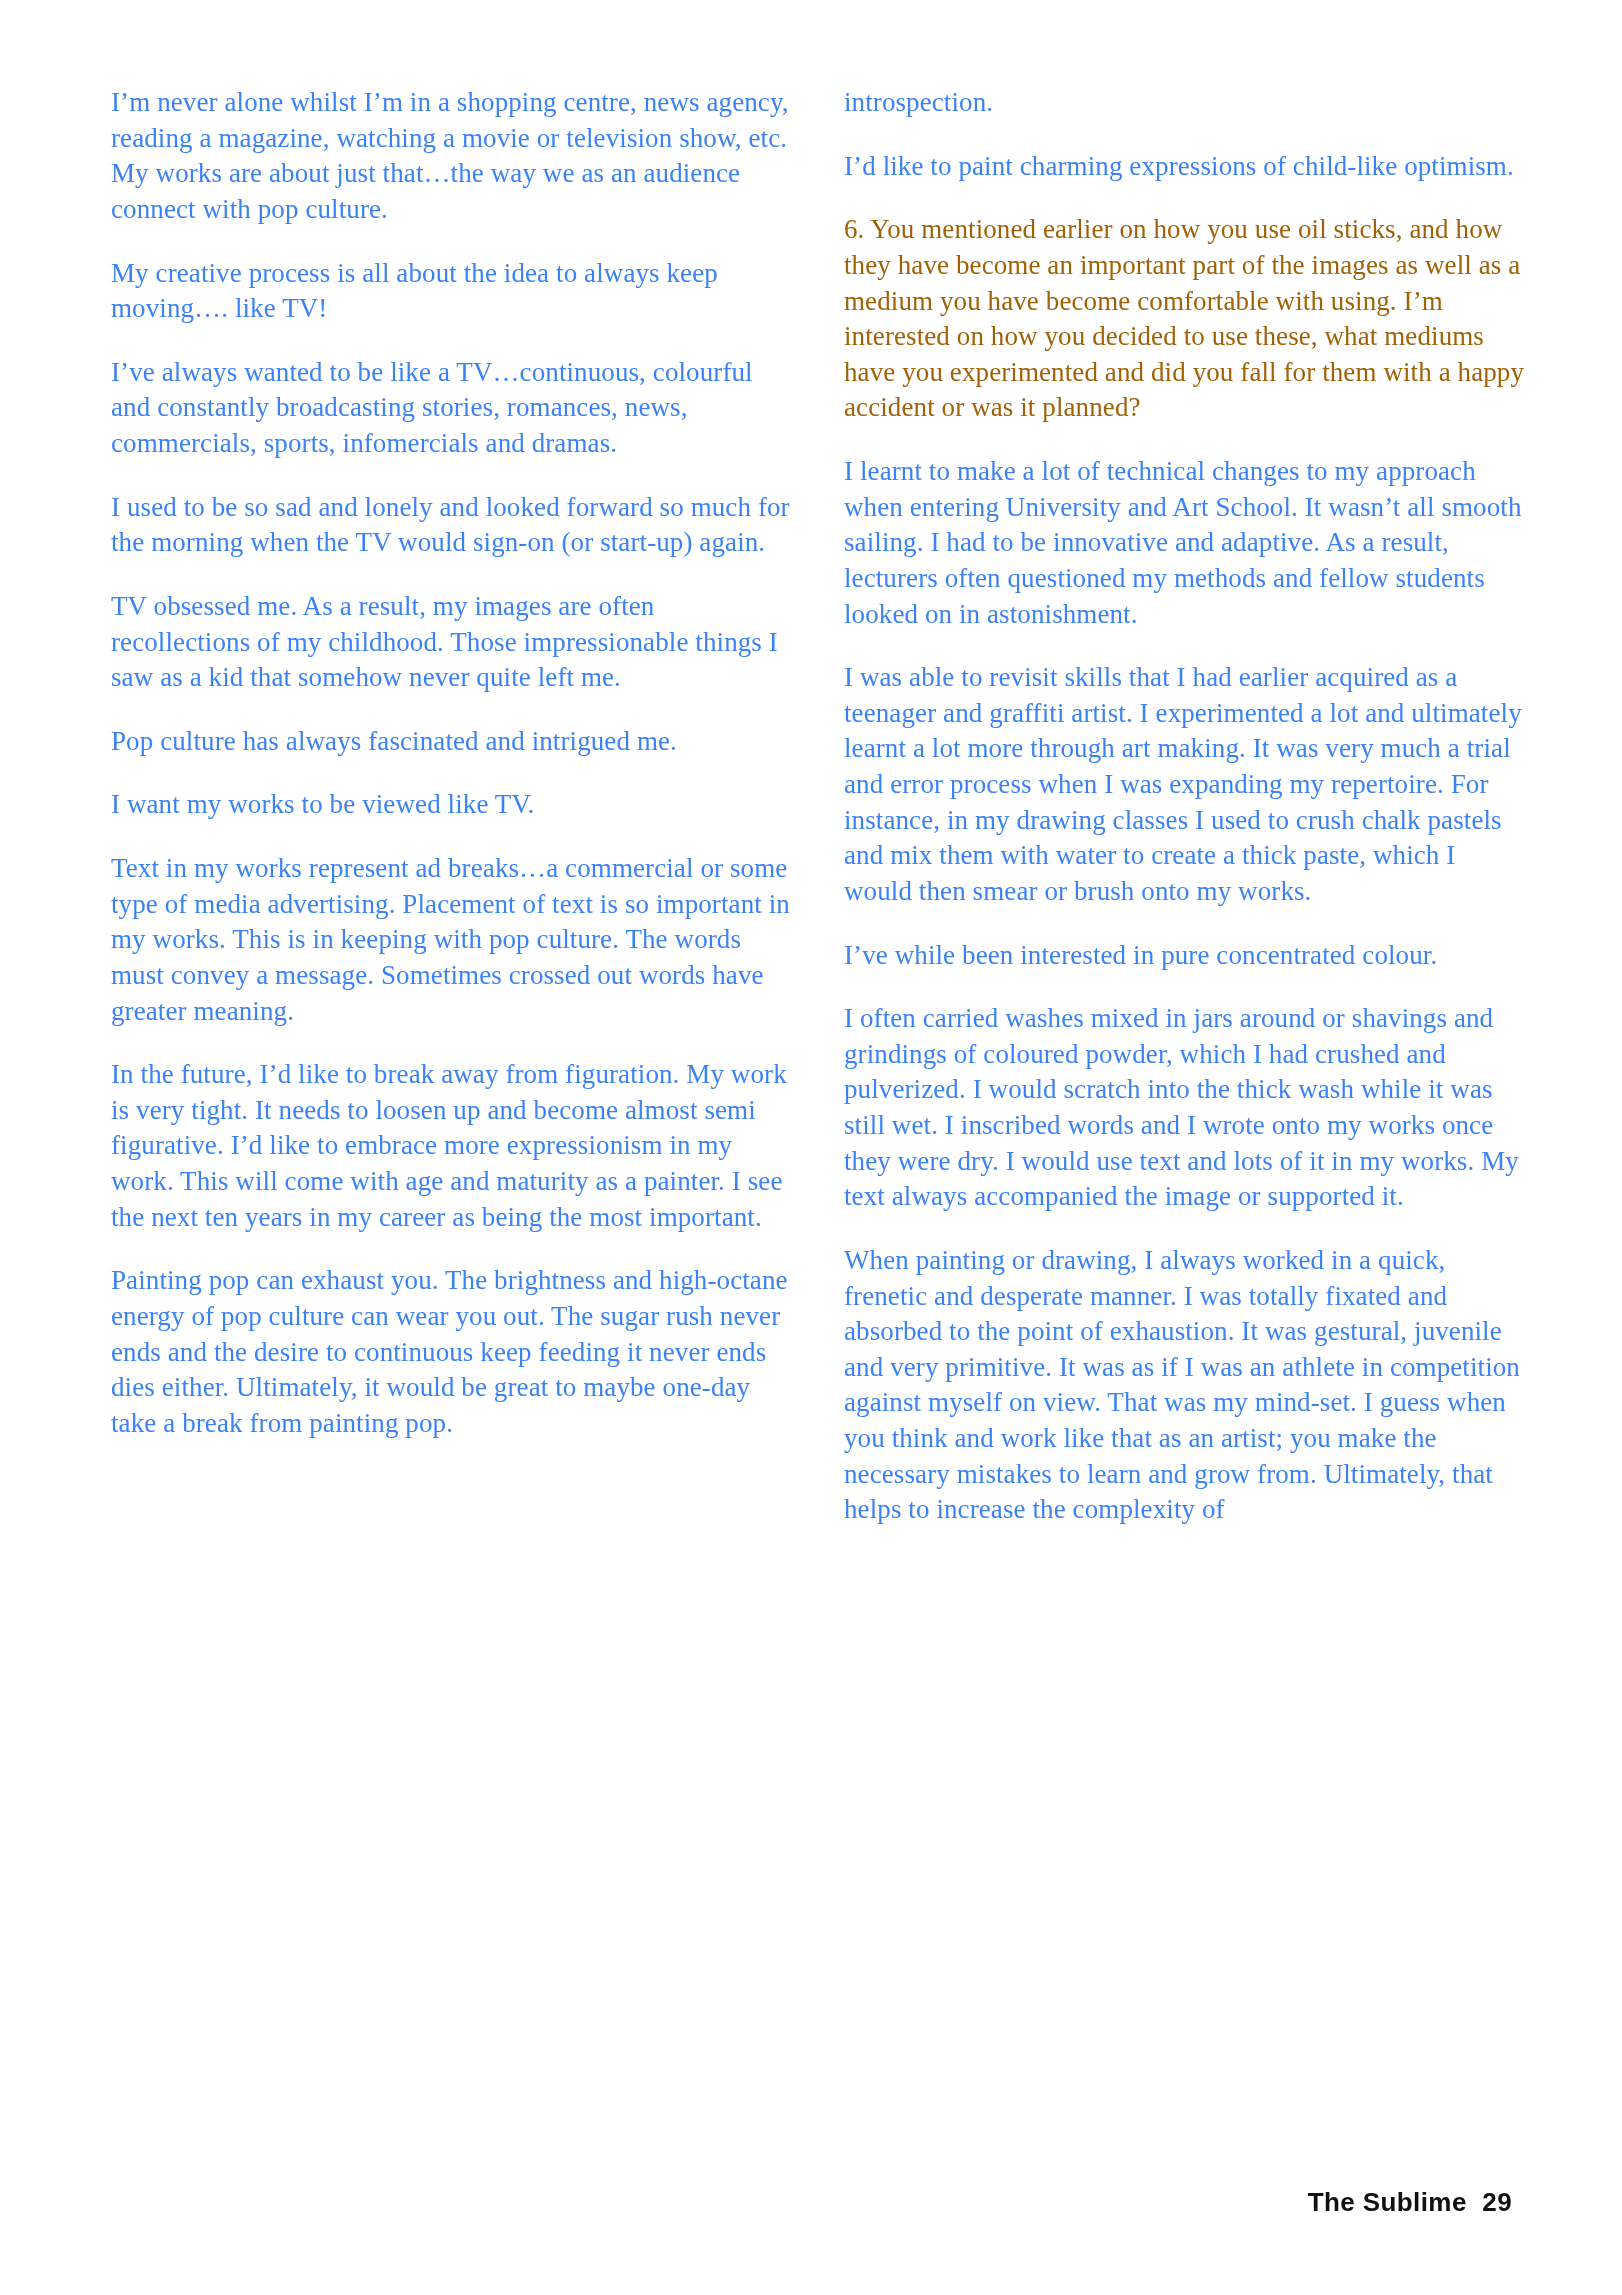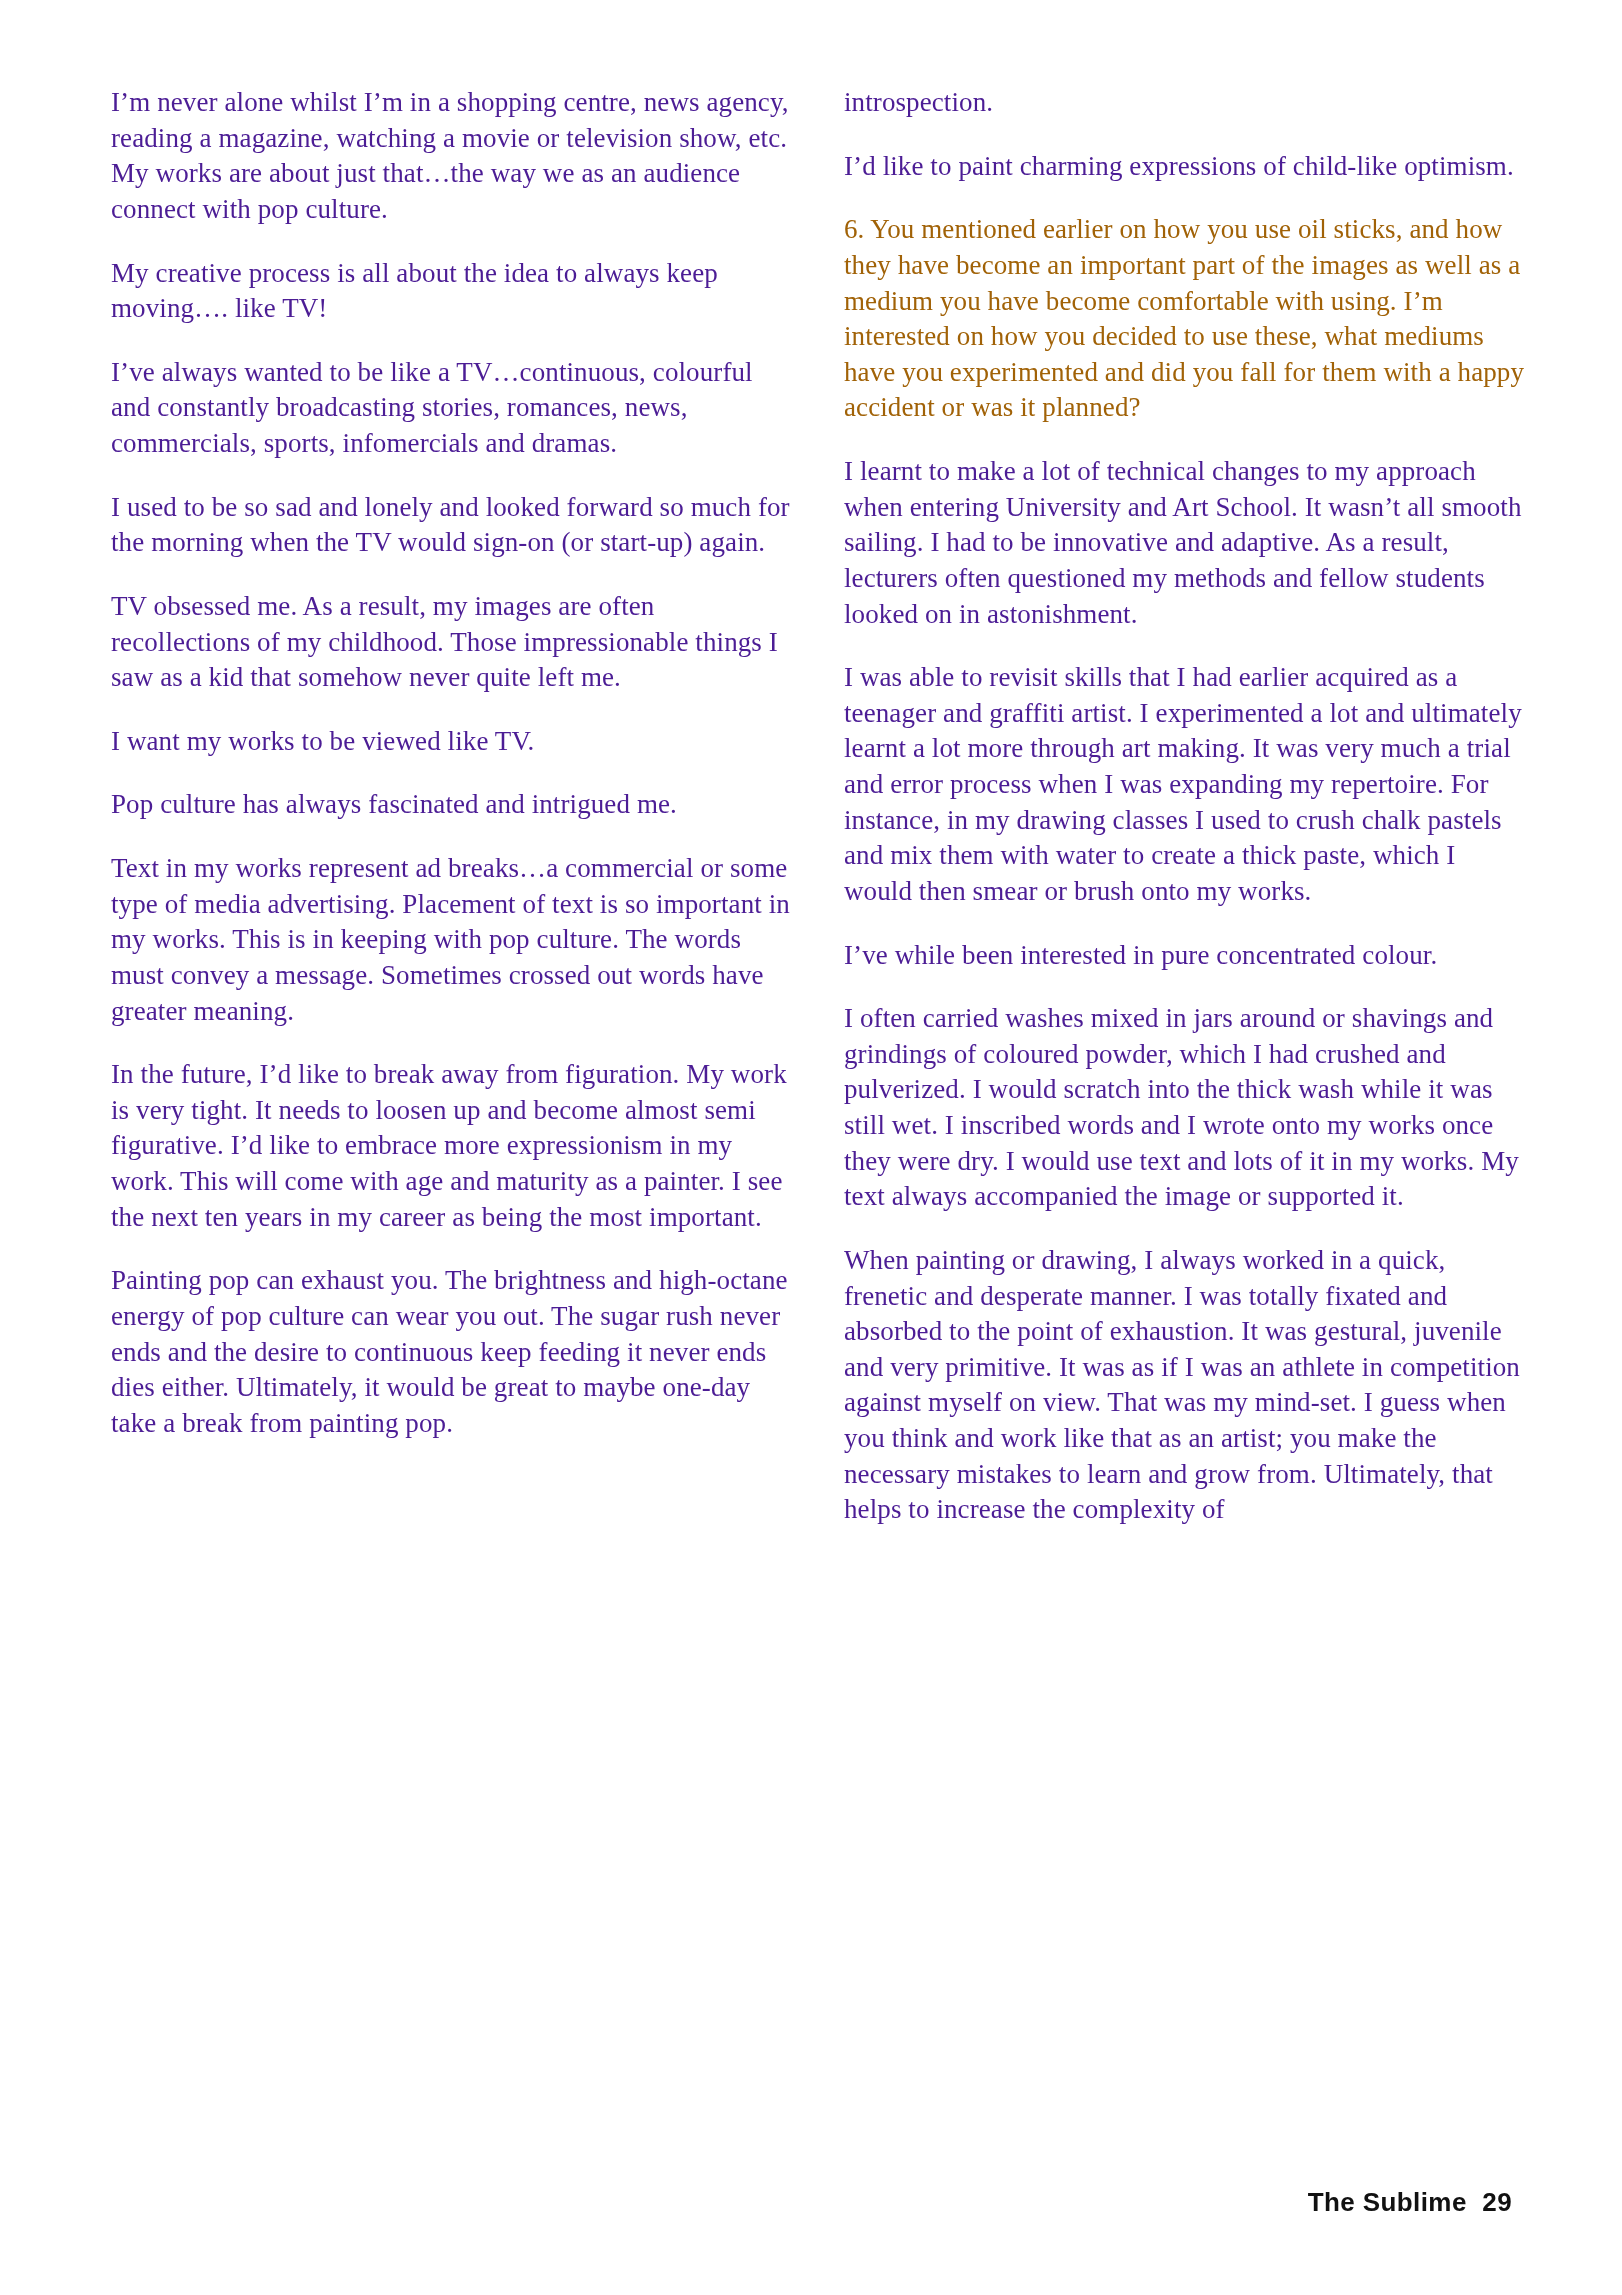--- a/index.html
+++ b/index.html
@@ -33,21 +33,21 @@
   .col {
     width: 682px;
     flex: 0 0 682px;
   }
   p {
     margin: 0 0 28px 0;
     font-size: 27px;
     line-height: 1.32;
     letter-spacing: 0.1px;
     text-align: left;
-    color: #4c1d95;
+    color: #3b82f6;
   }
   p.tight {
     margin-bottom: 0;
   }
   p.question {
     color: #a16207;
   }
   .footer {
     position: absolute;
     right: 111px;
@@ -67,22 +67,22 @@
 
 <div class="page">
   <div class="columns">
 
     <div class="col">
       <p>I’m never alone whilst I’m in a shopping centre, news agency, reading a magazine, watching a movie or television show, etc. My works are about just that…the way we as an audience connect with pop culture.</p>
       <p>My creative process is all about the idea to always keep moving…. like TV!</p>
       <p>I’ve always wanted to be like a TV…continuous, colourful and constantly broadcasting stories, romances, news, commercials, sports, infomercials and dramas.</p>
       <p>I used to be so sad and lonely and looked forward so much for the morning when the TV would sign-on (or start-up) again.</p>
       <p>TV obsessed me. As a result, my images are often recollections of my childhood. Those impressionable things I saw as a kid that somehow never quite left me.</p>
+      <p>Pop culture has always fascinated and intrigued me.</p>
       <p>I want my works to be viewed like TV.</p>
-      <p>Pop culture has always fascinated and intrigued me.</p>
       <p>Text in my works represent ad breaks…a commercial or some type of media advertising. Placement of text is so important in my works. This is in keeping with pop culture. The words must convey a message. Sometimes crossed out words have greater meaning.</p>
       <p>In the future, I’d like to break away from figuration. My work is very tight. It needs to loosen up and become almost semi figurative. I’d like to embrace more expressionism in my work. This will come with age and maturity as a painter. I see the next ten years in my career as being the most important.</p>
       <p>Painting pop can exhaust you. The brightness and high-octane energy of pop culture can wear you out. The sugar rush never ends and the desire to continuous keep feeding it never ends dies either. Ultimately, it would be great to maybe one-day take a break from painting pop.</p>
     </div>
 
     <div class="col">
       <p>introspection.</p>
       <p>I’d like to paint charming expressions of child-like optimism.</p>
       <p class="question">6. You mentioned earlier on how you use oil sticks, and how they have become an important part of the images as well as a medium you have become comfortable with using. I’m interested on how you decided to use these, what mediums have you experimented and did you fall for them with a happy accident or was it planned?</p>
       <p>I learnt to make a lot of technical changes to my approach when entering University and Art School. It wasn’t all smooth sailing. I had to be innovative and adaptive.  As a result, lecturers often questioned my methods and fellow students looked on in astonishment.</p>

